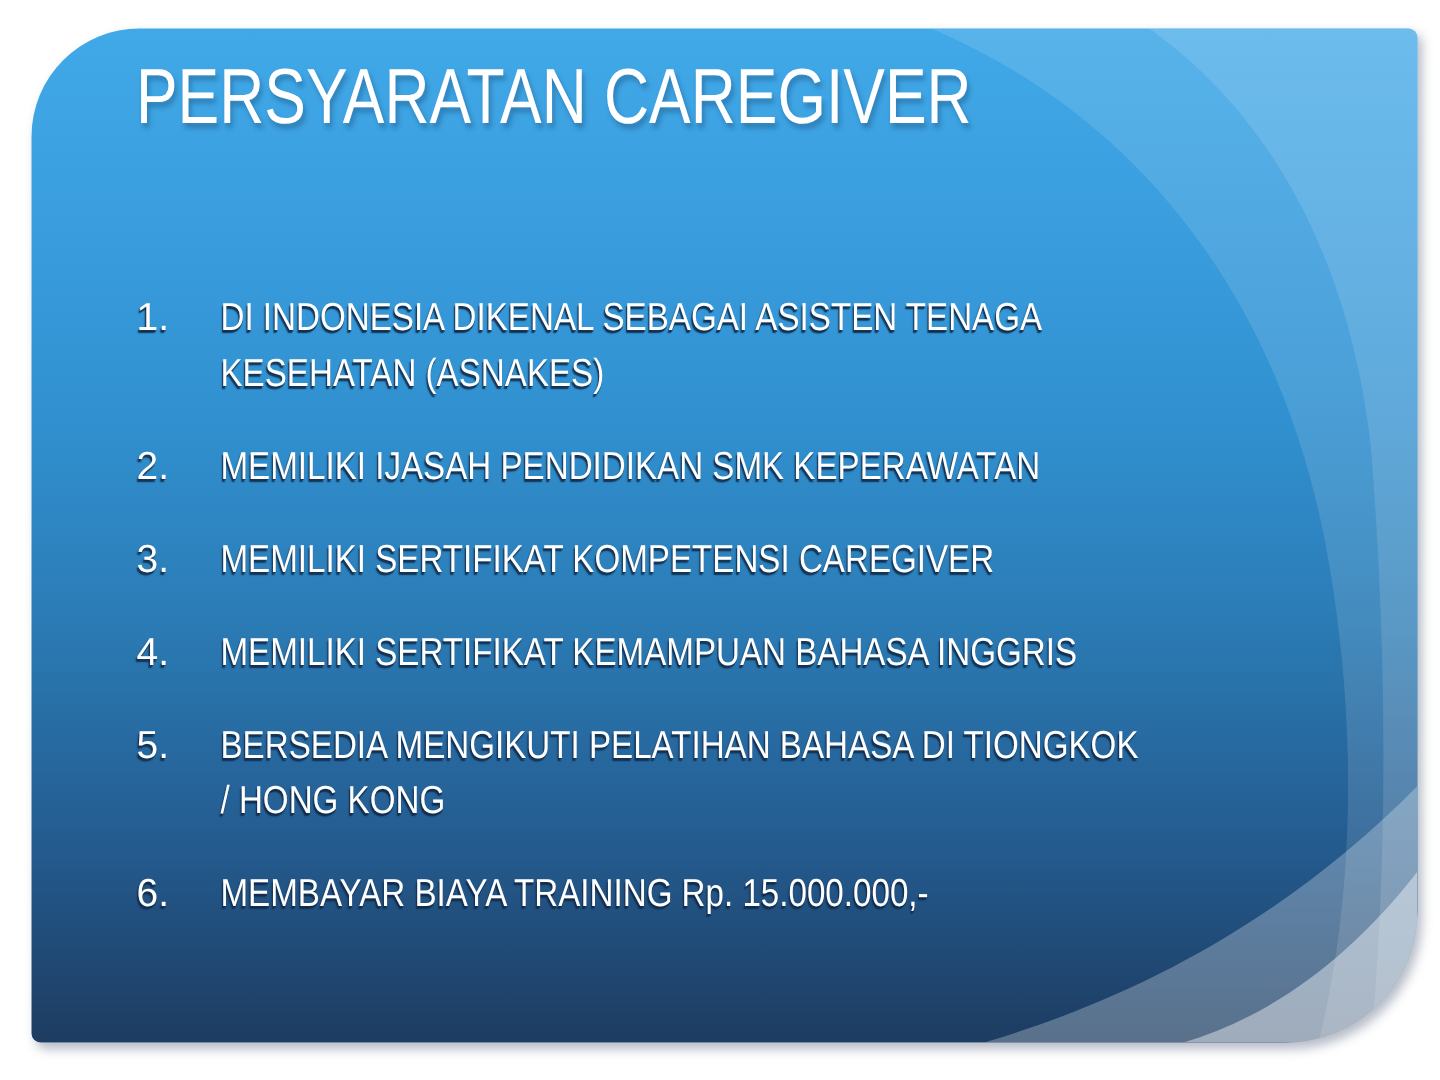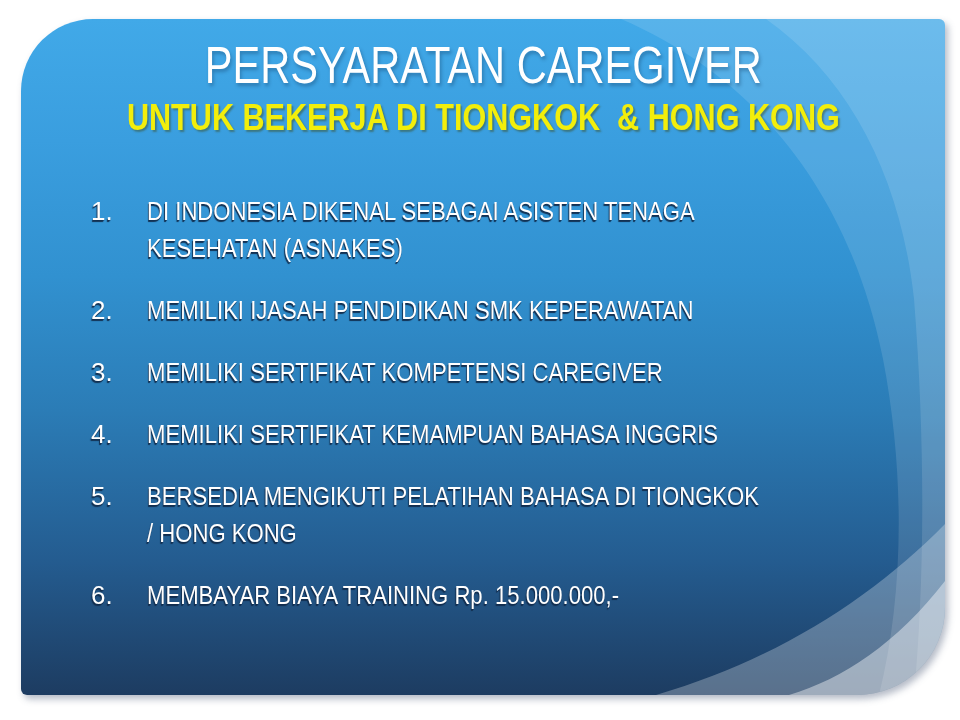--- a/index.html
+++ b/index.html
@@ -24,21 +24,21 @@
       #1d3c61 100%);
     overflow:hidden;
     box-shadow:3px 4px 7px rgba(90,105,130,0.45);
   }
   .deco{
     position:absolute;left:0;top:0;width:924px;height:676px;
     pointer-events:none;
   }
   .title-area{
     position:absolute;left:0;right:0;top:16px;
-    text-align:center;
+    text-align:left;
   }
   .slide-title{
     font-size:52px;line-height:60px;font-weight:400;
     color:#ffffff;
     display:inline-block;
     transform:scaleX(0.80);
     transform-origin:50% 50%;
     white-space:nowrap;
     text-shadow:2px 3px 4px rgba(10,35,70,0.30);
     letter-spacing:0px;
@@ -86,23 +86,20 @@
       <path d="M600 0 C 740 60, 830 180, 862 340 C 885 460 882 580 858 676 L924 676 L924 0 Z" fill="#ffffff" fill-opacity="0.12"></path>
       <path d="M745 0 C 830 60, 880 160, 893 280 C 905 430 903 570 893 676 L924 676 L924 0 Z" fill="#ffffff" fill-opacity="0.12"></path>
       <path d="M924 505 C 852 578, 758 640, 635 676 L924 676 Z" fill="#ffffff" fill-opacity="0.27"></path>
       <path d="M924 562 C 876 624, 822 660, 768 676 L924 676 Z" fill="#ffffff" fill-opacity="0.42"></path>
     </svg>
 
     <div class="title-area">
       <div>
         <span class="slide-title">PERSYARATAN CAREGIVER</span>
       </div>
-      <div>
-        <span class="slide-subtitle">UNTUK BEKERJA DI TIONGKOK  &amp; HONG KONG</span>
-      </div>
     </div>
 
     <ol class="req-list">
       <li class="req-item">
         <span class="req-num">1.</span>
         <span class="req-text">DI INDONESIA DIKENAL SEBAGAI ASISTEN TENAGA
 KESEHATAN (ASNAKES)</span>
       </li>
       <li class="req-item">
         <span class="req-num">2.</span>

